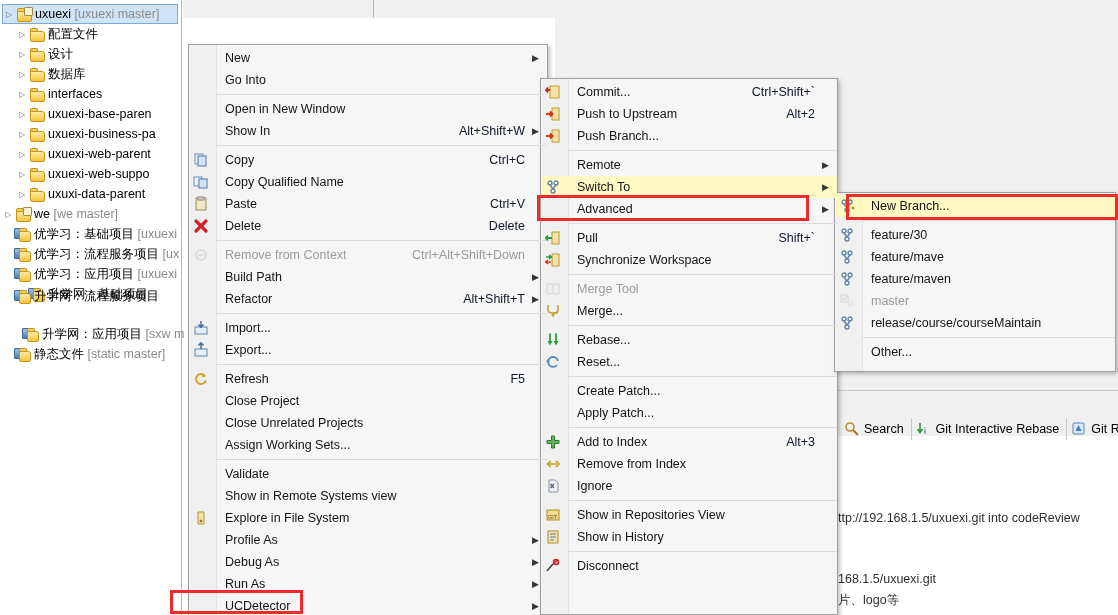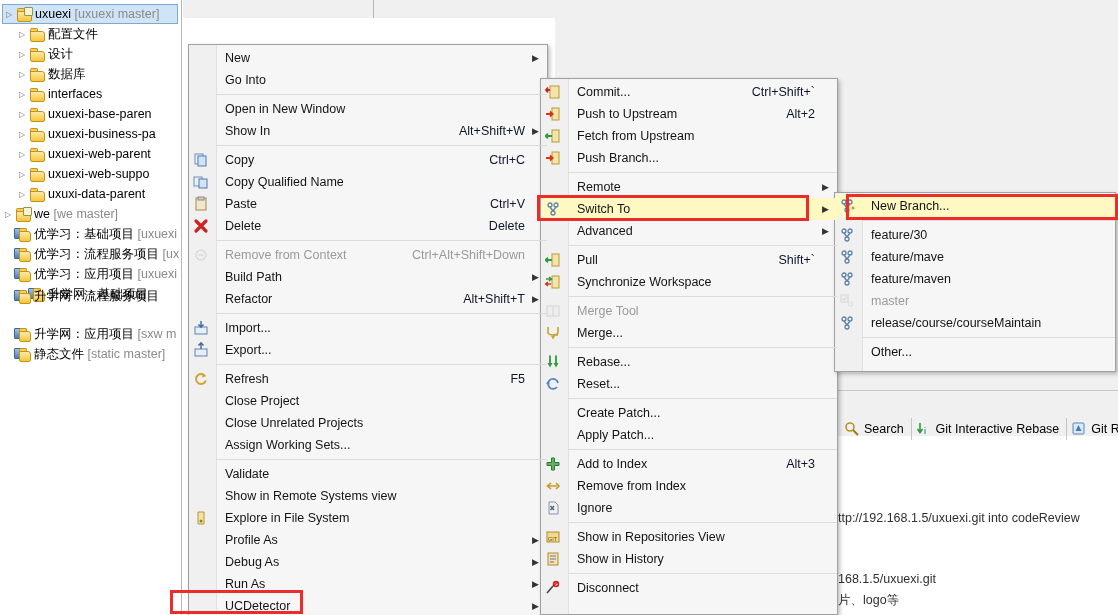--- a/index.html
+++ b/index.html
@@ -357,21 +357,21 @@
       </div>
       <div class="tree-row" style="top: 286px; left: 2px; width: 176px;">
         <span class="arrow"></span>
         <span class="ficon">
           <i class="lock"></i>
           <i class="tab" style="left:5px"></i>
           <i class="body" style="left:5px;width:10px"></i>
         </span>
         <span class="tree-label">升学网：流程服务项目</span>
       </div>
-      <div class="tree-row" style="top: 324px; left: 2px; width: 176px;">
+      <div class="tree-row" style="top: 324px; left: 10px; width: 176px;">
         <span class="arrow"></span>
         <span class="ficon">
           <i class="lock"></i>
           <i class="tab" style="left:5px"></i>
           <i class="body" style="left:5px;width:10px"></i>
         </span>
         <span class="tree-label">升学网：应用项目<span class="dim">  [sxw m</span></span>
       </div>
       <div class="tree-row" style="top: 344px; left: 2px; width: 176px;">
         <span class="arrow"></span>
@@ -599,31 +599,20 @@
         <div class="mi">
           <span class="micon">
             <svg width="16" height="16" viewBox="0 0 16 16">
               <rect x="7" y="2" width="7" height="12" fill="#f6e3a8" stroke="#b99a36"></rect>
               <path d="M1 8 L7 8 M5 5.5 L7.6 8 L5 10.5" stroke="#dd3311" stroke-width="1.8" fill="none"></path>
             </svg>
           </span>
           <span class="mlabel">Push to Upstream</span>
           <span class="spacer"></span>
           <span class="accel">Alt+2</span>
-          <span class="submark"></span>
-        </div>
-        <div class="mi">
-          <span class="micon">
-            <svg width="16" height="16" viewBox="0 0 16 16">
-              <rect x="7" y="2" width="7" height="12" fill="#f6e3a8" stroke="#b99a36"></rect>
-              <path d="M7 8 L1 8 M3 5.5 L0.6 8 L3 10.5" stroke="#2d9c3c" stroke-width="1.8" fill="none"></path>
-            </svg>
-          </span>
-          <span class="mlabel">Fetch from Upstream</span>
-          <span class="spacer"></span>
           <span class="submark"></span>
         </div>
         <div class="mi">
           <span class="micon">
             <svg width="16" height="16" viewBox="0 0 16 16">
               <rect x="7" y="2" width="7" height="12" fill="#f6e3a8" stroke="#b99a36"></rect>
               <path d="M1 8 L7 8 M5 5.5 L7.6 8 L5 10.5" stroke="#dd3311" stroke-width="1.8" fill="none"></path>
             </svg>
           </span>
           <span class="mlabel">Push Branch...</span>

